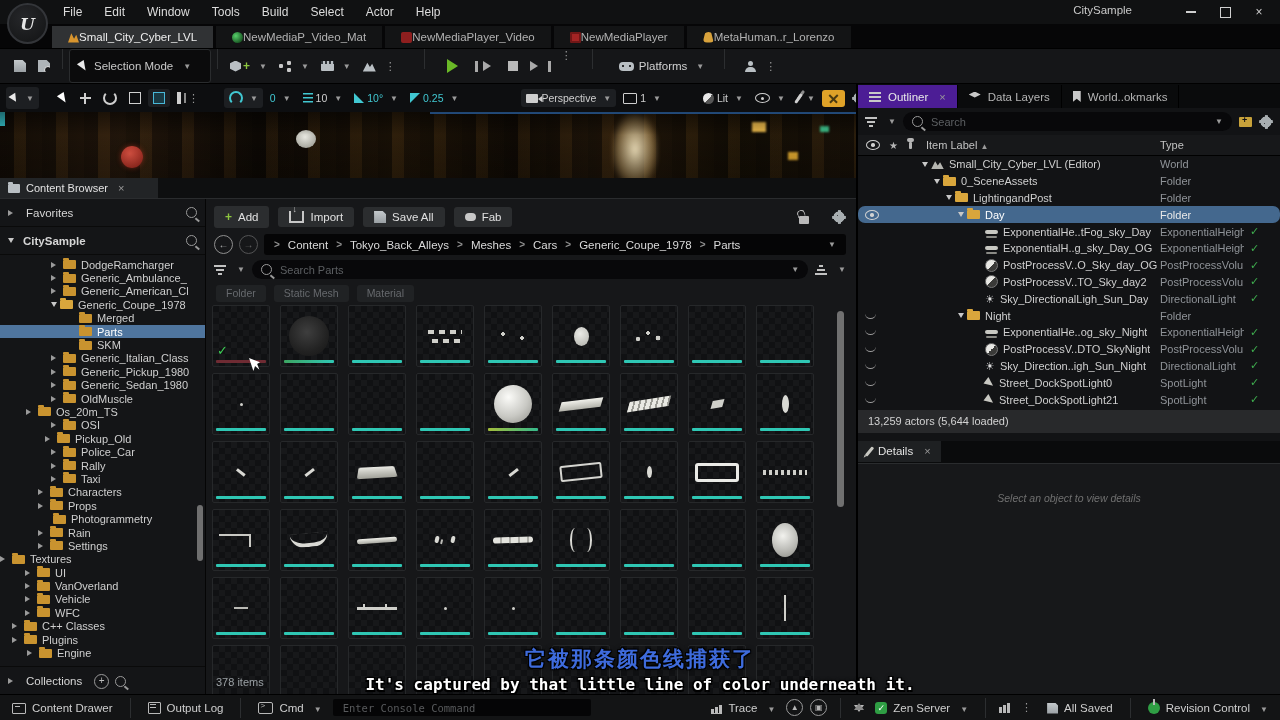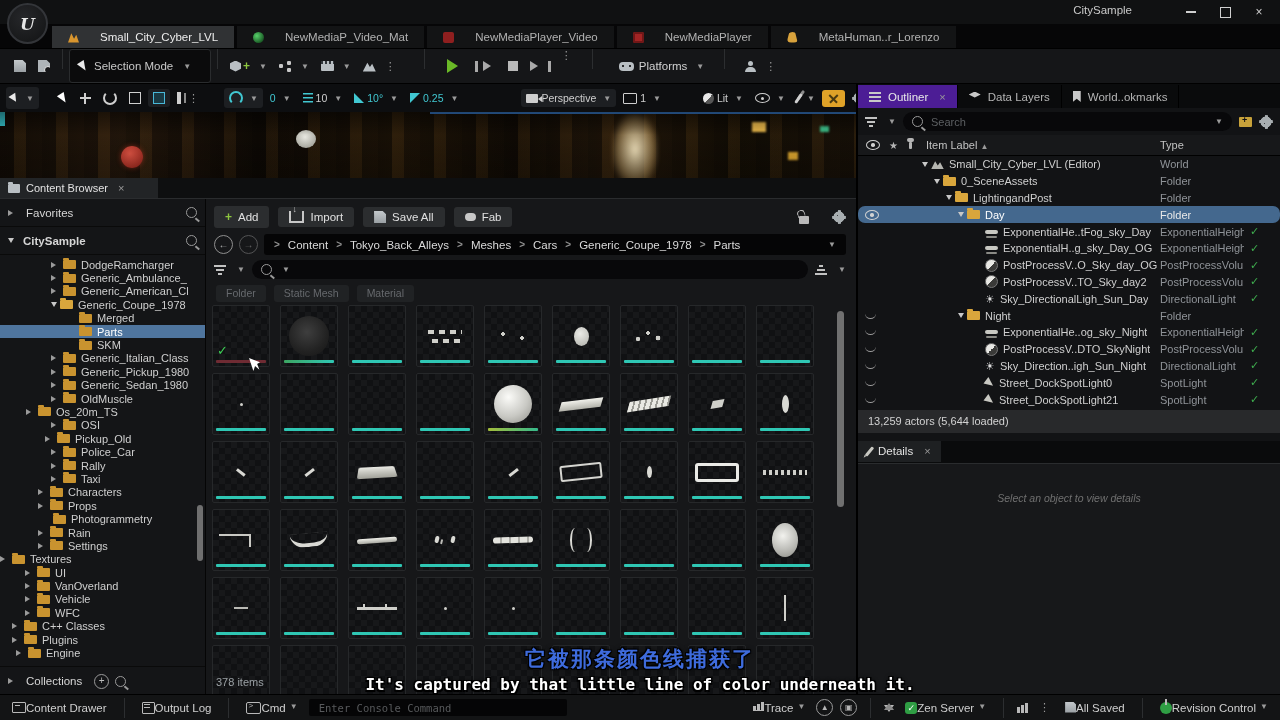--- a/index.html
+++ b/index.html
@@ -19,21 +19,21 @@
   #menu-row{left:52px;top:0;height:24px;}
   .menu-item{padding:0 11px;font-size:12px;color:#dcdcdc;line-height:24px;}
   #win-title{right:148px;top:4px;font-size:11.5px;color:#c9c9c9;}
   #win-controls{right:4px;top:0;height:24px;}
   .win-btn{width:34px;height:24px;display:flex;align-items:center;justify-content:center;color:#cfcfcf;font-size:12px;}
   .i-min{width:10px;height:2px;background:#cfcfcf;}
   .i-max{width:9px;height:9px;border:1.5px solid #cfcfcf;}
 
   
   #tab-row{top:24px;left:0;right:0;height:24px;background:#060607;align-items:flex-end;padding-left:52px;display:flex;}
-  .asset-tab{height:22px;display:flex;align-items:center;gap:21px;padding:0 16px;font-size:11.5px;color:#b2b2b2;background:#131415;margin-right:3px;}
+  .asset-tab{height:22px;display:flex;align-items:center;gap:0;padding:0 16px;font-size:11.5px;color:#b2b2b2;background:#131415;margin-right:3px;}
   .asset-tab.active{background:#303234;color:#ececec;}
   .ti{width:11px;height:11px;flex:none;}
   .ti-level{background:#d8952e;clip-path:polygon(0 100%,30% 15%,55% 65%,75% 30%,100% 100%);}
   .ti-material{border-radius:50%;background:radial-gradient(circle at 35% 35%,#57d06a,#1d5f28 70%,#0c2c12);}
   .ti-video{background:#8f1f1f;border-radius:2px;}
   .ti-player{background:#a32424;border-radius:2px;box-shadow:inset 0 0 0 2px #701717;}
   .ti-human{background:#d8a23c;border-radius:50% 50% 40% 40%;clip-path:polygon(25% 0,75% 0,100% 100%,0 100%);}
 
   
   #main-toolbar{top:48px;left:0;right:0;height:34px;background:#151618;border-top:1px solid #000;border-bottom:1px solid #000;padding:0 8px;display:flex;}
@@ -254,21 +254,21 @@
   #details{flex:1;display:flex;flex-direction:column;margin-top:8px;background:#0a0b0c;}
   #det-tabs{height:22px;display:flex;align-items:flex-start;}
   .det-tab{height:21px;background:#1e2022;display:flex;align-items:center;gap:7px;padding:0 10px;font-size:11.5px;color:#e2e2e2;}
   .i-pencil{width:3px;height:11px;background:#c8c8c2;transform:rotate(40deg);border-radius:1px;position:relative;}
   .i-pencil::before{content:"";position:absolute;left:0;bottom:-3px;width:0;height:0;border-left:1.5px solid transparent;border-right:1.5px solid transparent;border-top:3px solid #c8c8c2;}
   #det-body{flex:1;background:#17181a;border-top:1px solid #2a2c2e;}
   #det-empty{margin-top:28px;text-align:center;font-size:10.5px;font-style:italic;color:#707070;}
 
   
   #status-bar{bottom:0;left:0;right:0;height:25px;background:#131415;border-top:1px solid #000;display:flex;align-items:center;font-size:11.5px;color:#cfcfcf;padding:0 8px;gap:7px;}
-  .sb-item{display:flex;align-items:flex-start;gap:0;padding:0 4px;}
+  .sb-item{display:flex;align-items:flex-end;gap:6px;padding:0 4px;}
   .i-drawer{width:12px;height:9px;border:1.4px solid #b9b9b9;border-radius:1px;position:relative;}
   .i-drawer::before{content:"";position:absolute;left:2px;top:2px;width:5px;height:1.6px;background:#b9b9b9;}
   .i-log{width:11px;height:10px;border:1.4px solid #b9b9b9;border-radius:1px;position:relative;}
   .i-log::before{content:"";position:absolute;left:1px;top:1px;width:6px;height:1.4px;background:#b9b9b9;box-shadow:0 3px 0 #b9b9b9;}
   .i-cmd{width:13px;height:10px;border:1.4px solid #b9b9b9;border-radius:2px;position:relative;}
   .i-cmd::before{content:">";position:absolute;left:1px;top:-2px;font-size:8px;color:#b9b9b9;}
   #console-pill{width:242px;height:17px;background:#050506;border-radius:2px;display:flex;align-items:center;padding:0 8px;}
   #console-pill input{flex:1;background:transparent;border:none;outline:none;color:#9a9a9a;font-size:10.5px;font-family:"DejaVu Sans Mono",monospace;}
   #console-pill input::placeholder{color:#585a5c;}
   .i-trace{width:11px;height:9px;background:linear-gradient(#b9b9b9,#b9b9b9) 0 8px/11px 1.5px no-repeat,
@@ -292,20 +292,30 @@
 </style>
 </head>
 <body>
 
 <div id="app">
 
   <div id="title-bar" class="abs"></div>
   <div id="logo" class="abs">
       <span class="u">U</span>
     </div>
+  <div id="menu-row" class="abs flex">
+      <span class="menu-item">File</span>
+      <span class="menu-item">Edit</span>
+      <span class="menu-item">Window</span>
+      <span class="menu-item">Tools</span>
+      <span class="menu-item">Build</span>
+      <span class="menu-item">Select</span>
+      <span class="menu-item">Actor</span>
+      <span class="menu-item">Help</span>
+    </div>
   <div id="win-title" class="abs">CitySample</div>
   <div id="win-controls" class="abs flex">
     <div class="win-btn">
         <span class="i-min"></span>
       </div>
     <div class="win-btn">
         <span class="i-max"></span>
       </div>
     <div class="win-btn">
         <span>×</span>
@@ -652,21 +662,21 @@
             <div class="tnode" style="padding-left: 12px;">
               <span class="arr r"></span>
               <span class="i-folder"></span>
               <span>C++ Classes</span>
             </div>
             <div class="tnode" style="padding-left: 12px;">
               <span class="arr r"></span>
               <span class="i-folder"></span>
               <span>Plugins</span>
             </div>
-            <div class="tnode" style="padding-left: 16px;">
+            <div class="tnode" style="padding-left: 27px;">
               <span class="arr r"></span>
               <span class="i-folder"></span>
               <span>Engine</span>
             </div>
             <div id="tree-scroll"></div>
         </div>
         <div id="cb-collections">
           <span class="arr r"></span>
           <span>Collections</span>
           <span class="grow"></span>
@@ -715,20 +725,21 @@
                 <span>Parts</span>
               </span>
             <span class="chev">▼</span>
           </div>
         </div>
         <div id="search-row" class="abs">
           <span class="i-filter"></span>
           <span class="chev">▼</span>
           <div class="search-pill">
             <span class="i-search"></span>
+            <input placeholder="Search Parts" style="">
             <span class="chev">▼</span>
           </div>
           <span class="i-filter" style="transform:scaleY(-1);"></span>
           <span class="chev">▼</span>
         </div>
         <div id="chip-row" class="abs">
             <span class="chip">Folder</span>
             <span class="chip">Static Mesh</span>
             <span class="chip">Material</span>
           </div>

